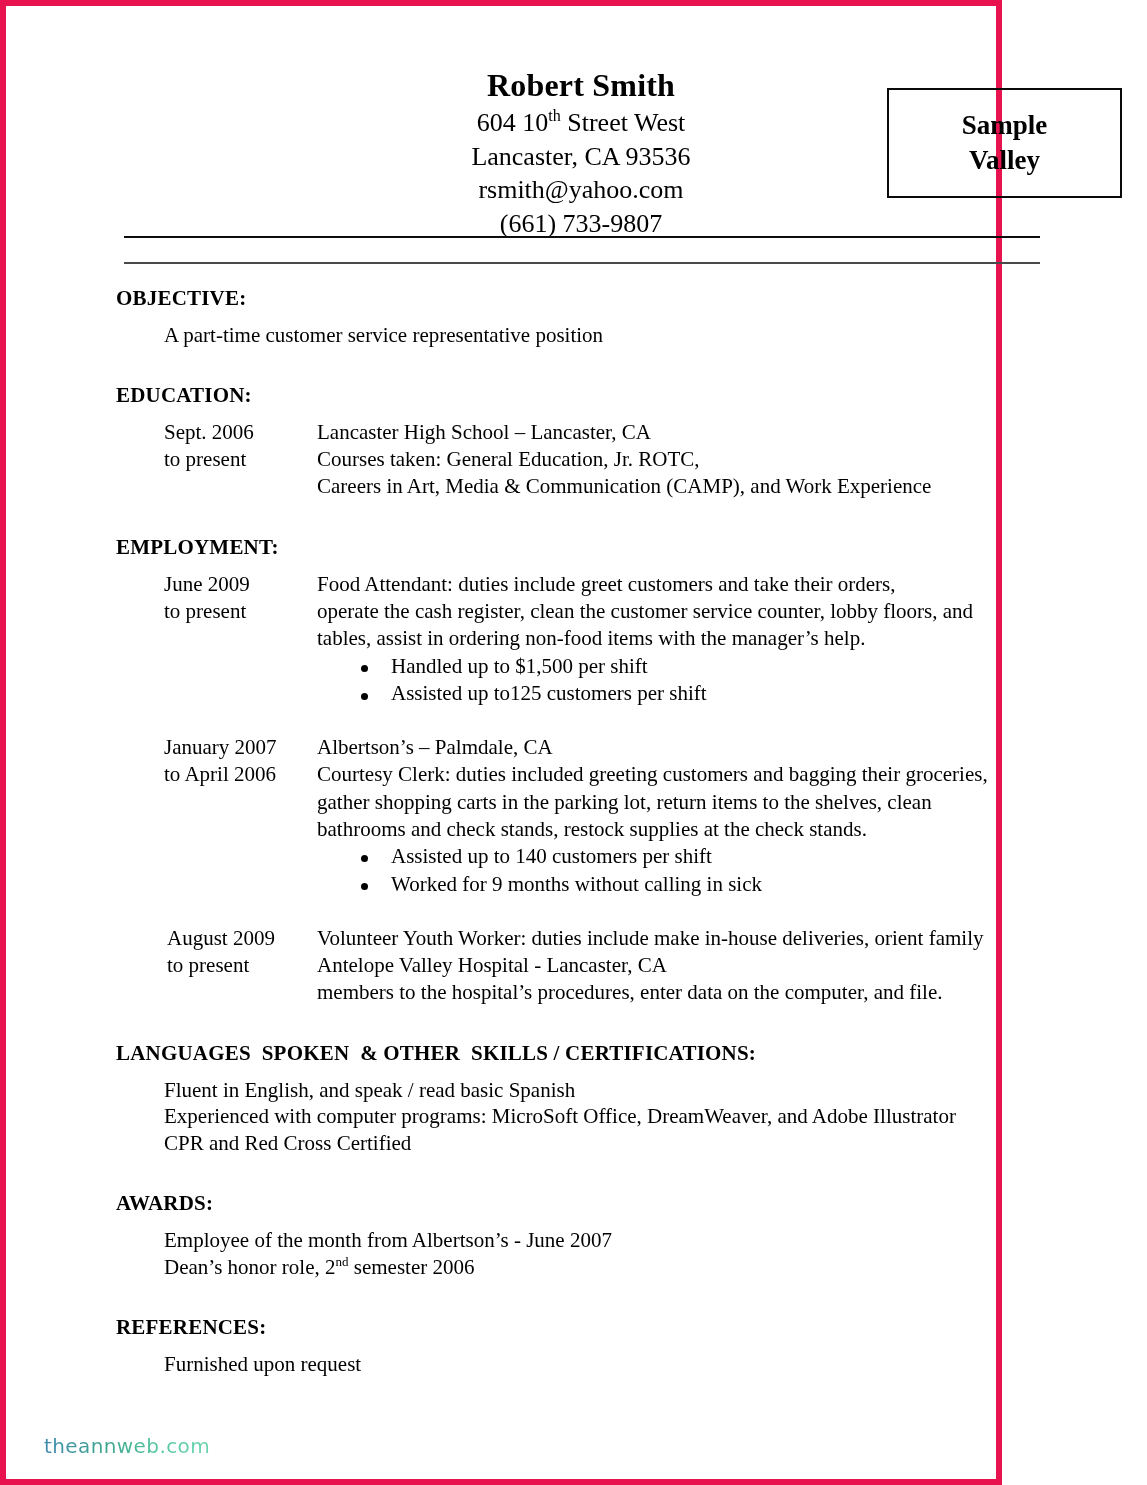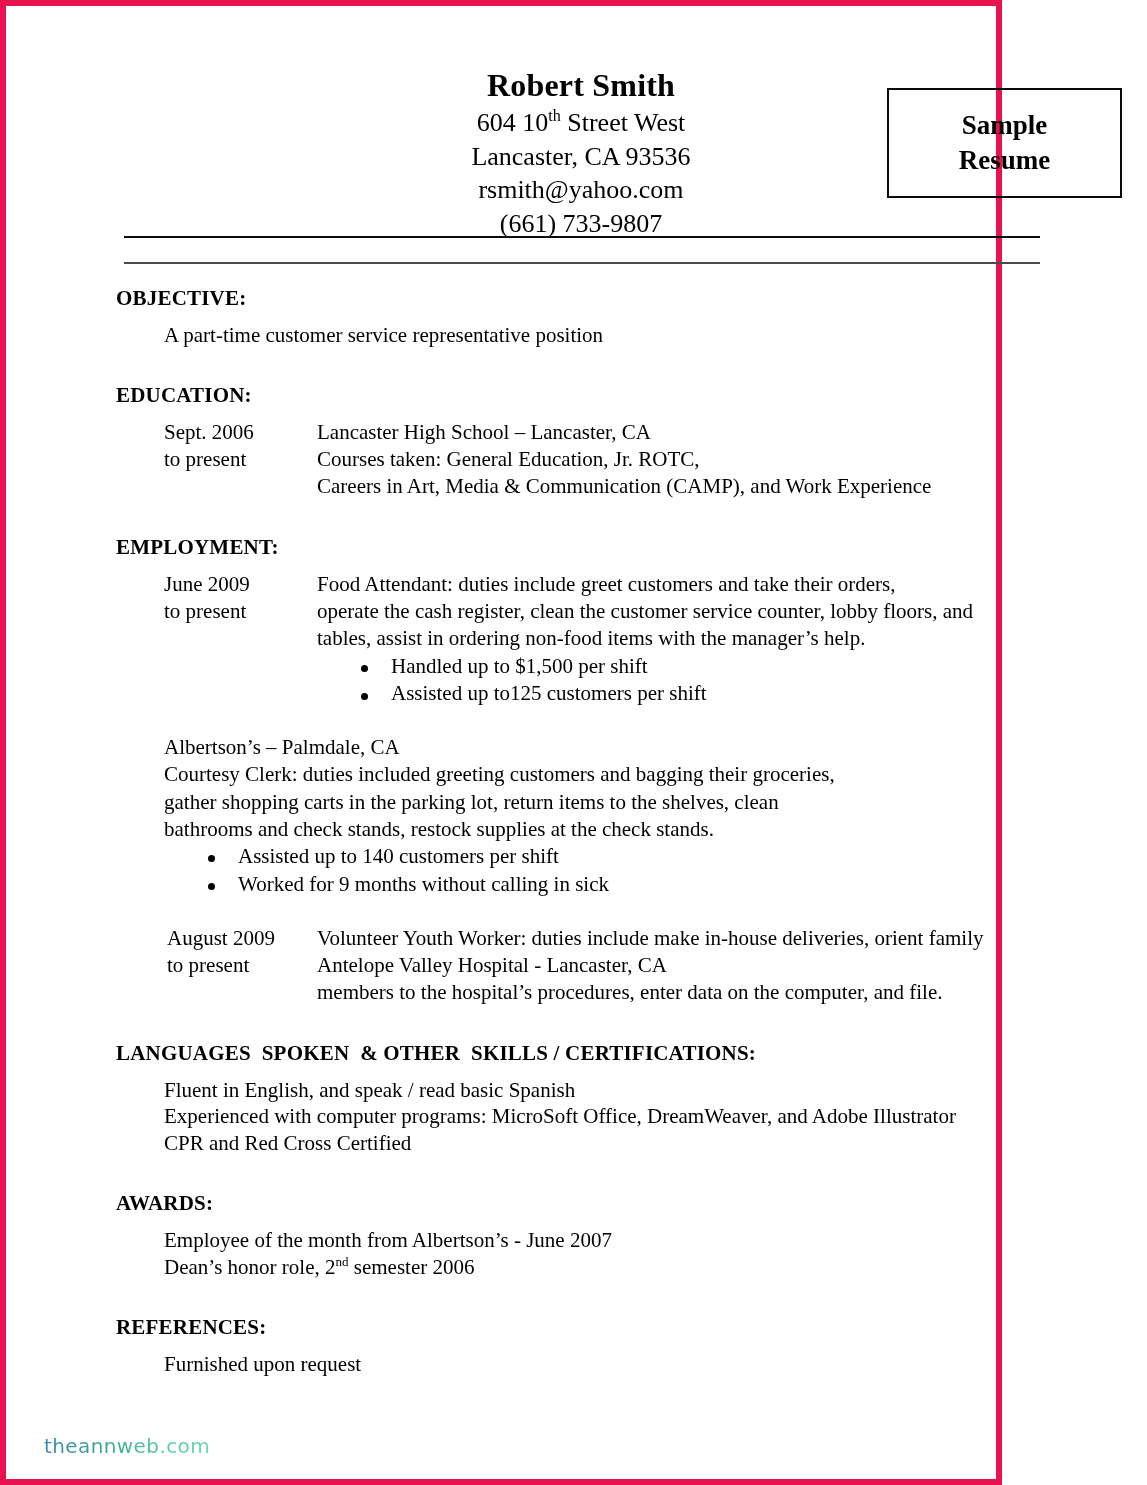--- a/index.html
+++ b/index.html
@@ -214,21 +214,21 @@
       <div class="identity">
         <div class="name">Robert Smith</div>
         <div class="contact-line"><span>604 10</span><sup>th</sup><span> Street West</span></div>
         <div class="contact-line">Lancaster, CA 93536</div>
         <div class="contact-line">rsmith@yahoo.com</div>
         <div class="contact-line">(661) 733-9807</div>
       </div>
 
       <div class="sample-box">
         <span>Sample</span>
-        <span>Resume</span>
+        <span>Valley</span>
       </div>
 
     </div>
 
     <div class="rule-a"></div>
     <div class="rule-b"></div>
 
     <div id="content">
 
       <div class="section">
@@ -276,20 +276,22 @@
                 <li>Assisted up to125 customers per shift</li>
               </ul>
             </div>
           </div>
         </div>
 
         <div class="gap-md"></div>
 
         <div class="entry">
           <div class="entry-row">
+            <div class="dates">January 2007
+to April 2006</div>
             <div class="detail">
               <div class="dline">Albertson’s – Palmdale, CA</div>
               <div class="dline">Courtesy Clerk: duties included greeting customers and bagging their groceries,</div>
               <div class="dline">gather shopping carts in the parking lot, return items to the shelves, clean</div>
               <div class="dline">bathrooms and check stands, restock supplies at the check stands.</div>
               <ul class="bullets">
                 <li>Assisted up to 140 customers per shift</li>
                 <li>Worked for 9 months without calling in sick</li>
               </ul>
             </div>

